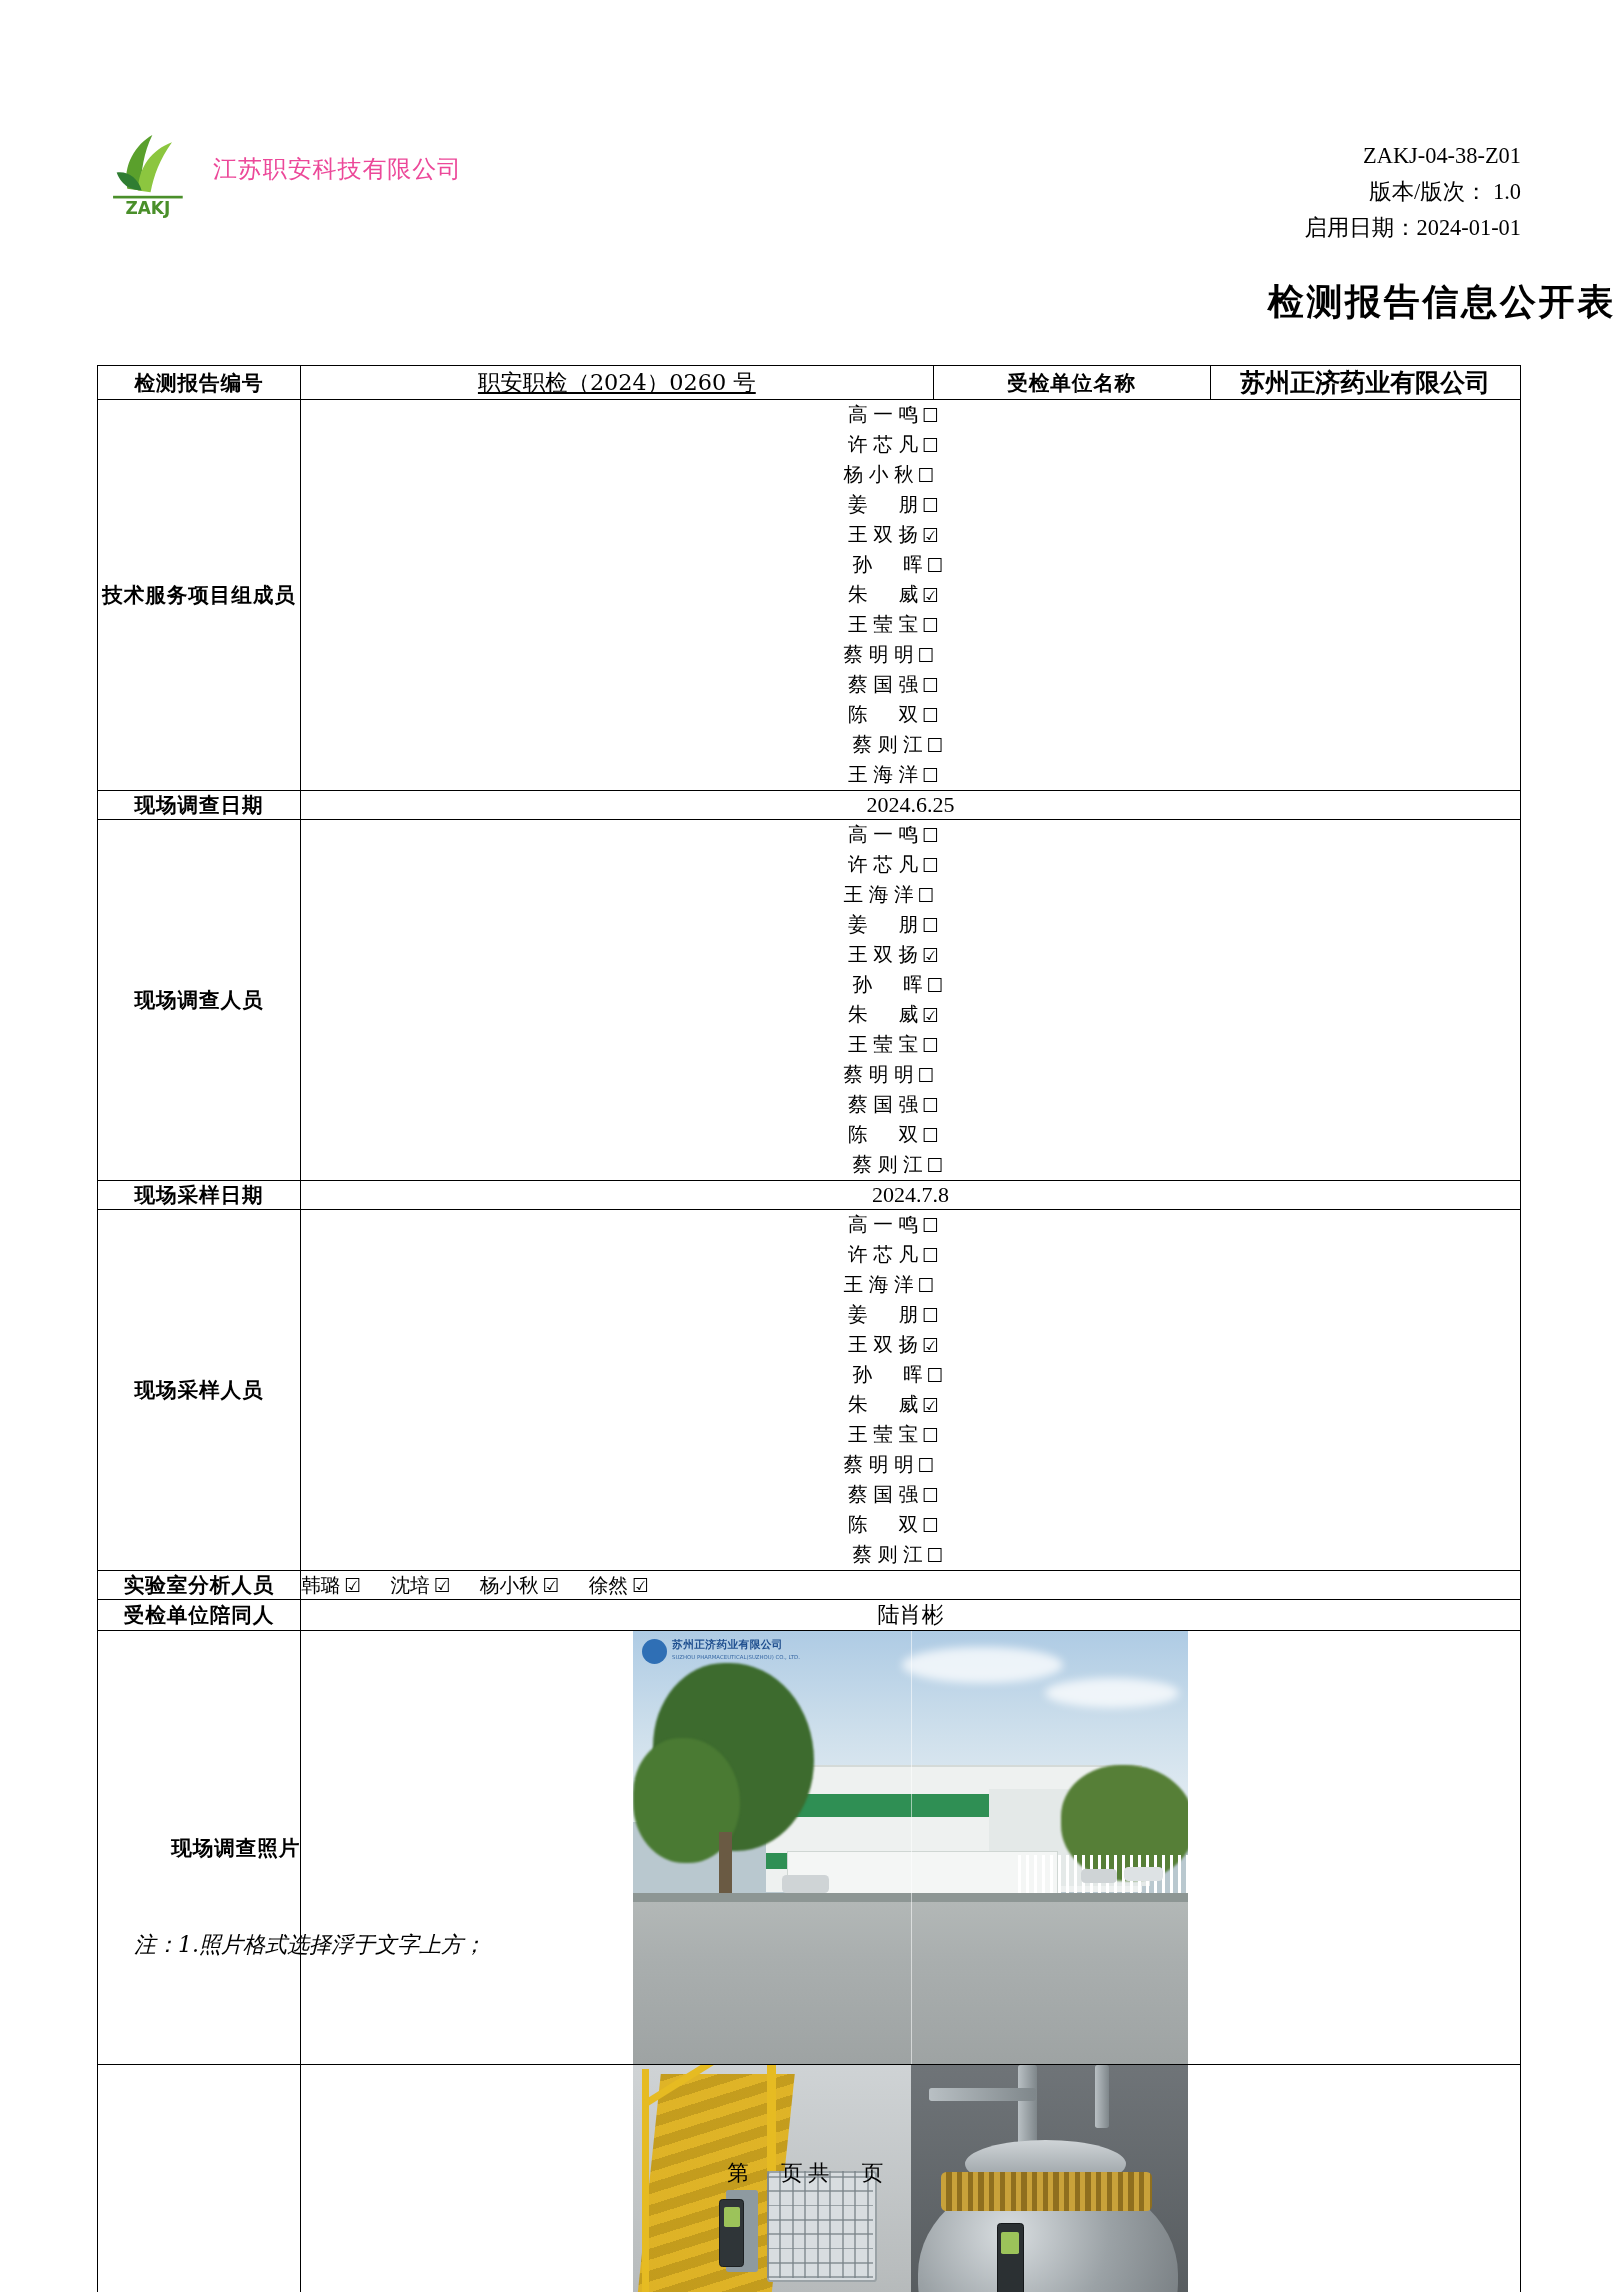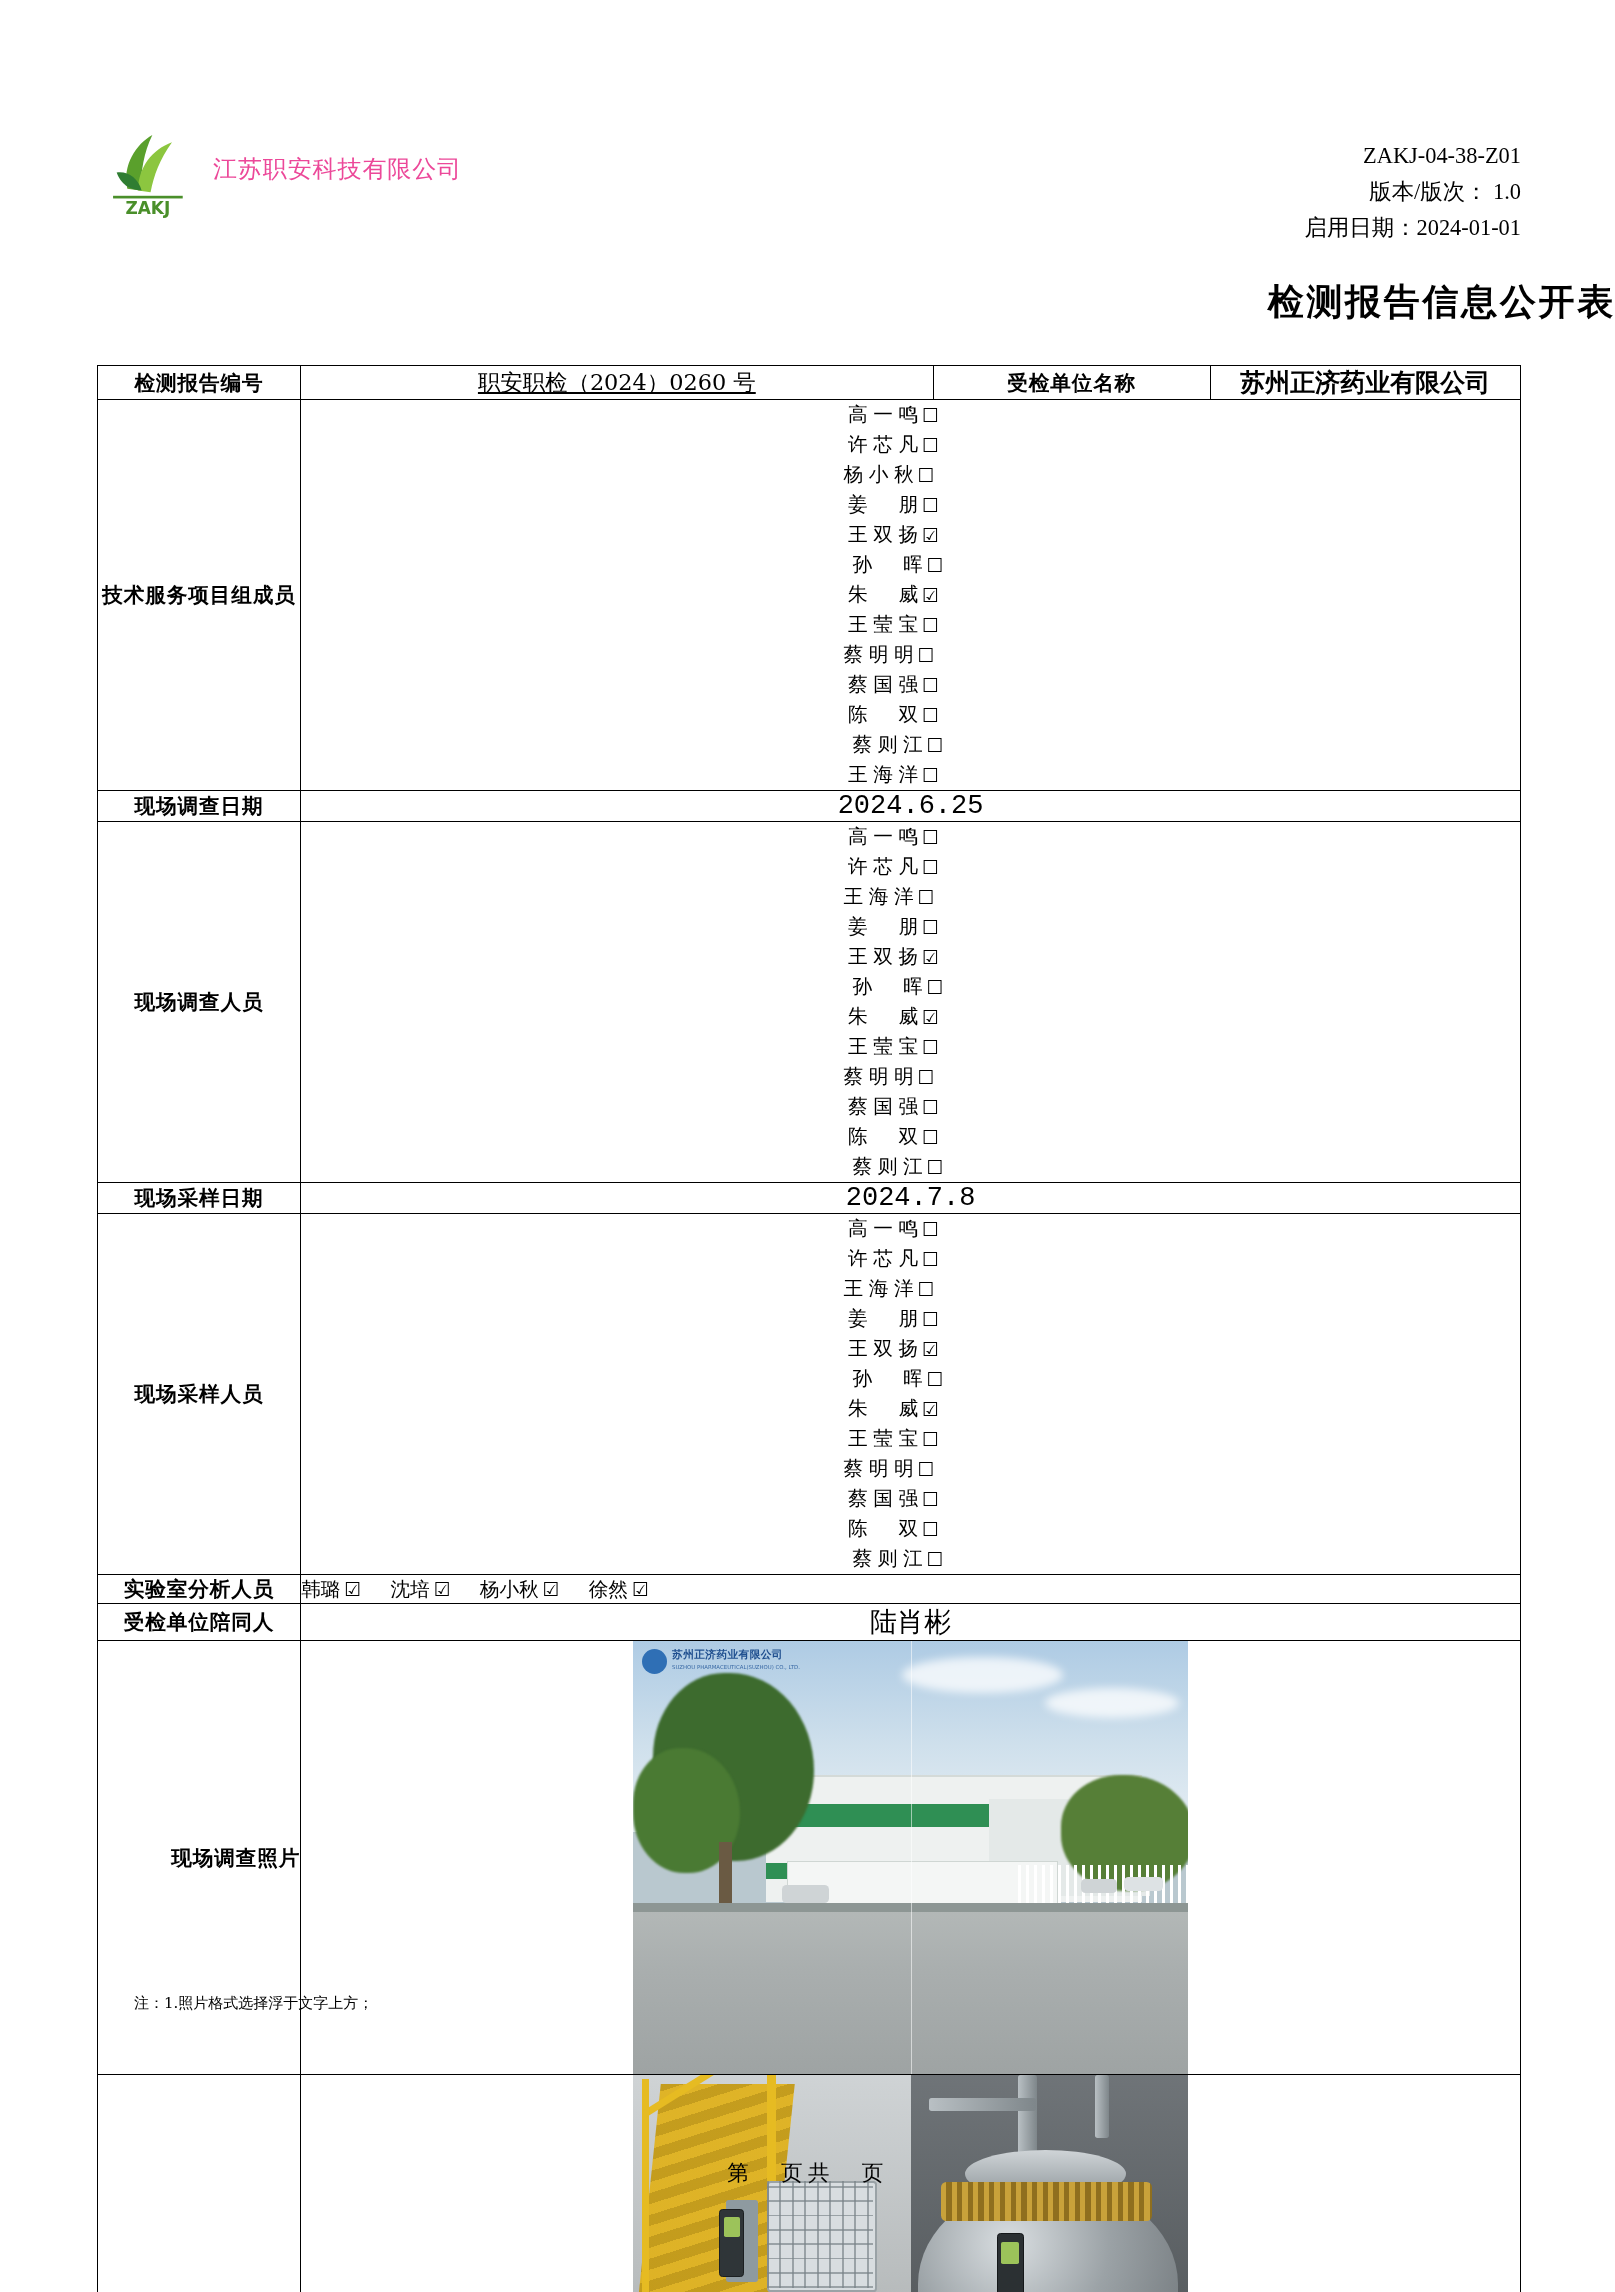--- a/index.html
+++ b/index.html
@@ -99,23 +99,23 @@
   .lbl {
     text-align: center;
     font-weight: bold;
     font-size: 20.6px;
     letter-spacing: 0.9px;
     padding: 9px 3.6px;
     font-family: "DejaVu Serif", "Liberation Serif", serif;
   }
   .val-center {
     text-align: center;
-    font-size: 27px;
+    font-size: 22px;
     padding: 9px 5.4px;
-    font-family: Liberation Mono, monospace;
+    font-family: Liberation Serif, serif;
   }
   .val-big {
     text-align: center;
     font-size: 25px;
     font-weight: bold;
     padding: 9px 5.4px;
   }
   .val-mid {
     text-align: center;
     font-size: 22.4px;
@@ -361,23 +361,24 @@
   }
   .meter2 .scr {
     position: absolute; left: 3.6px; top: 8px; width: 18px; height: 21.5px;
     background: #9cc35a; border-radius: 1.8px;
   }
 
   
   .note {
     position: absolute;
     left: 134px;
-    top: 1994px;
-    font-size: 15px;
+    top: 1930px;
+    font-size: 22px;
     font-family: "DejaVu Serif", "Liberation Serif", serif;
+    font-style: italic;
   }
   .pagefoot {
     position: absolute;
     left: 0;
     top: 2158px;
     width: 100%;
     text-align: center;
     font-size: 21.5px;
     letter-spacing: 5.4px;
   }

